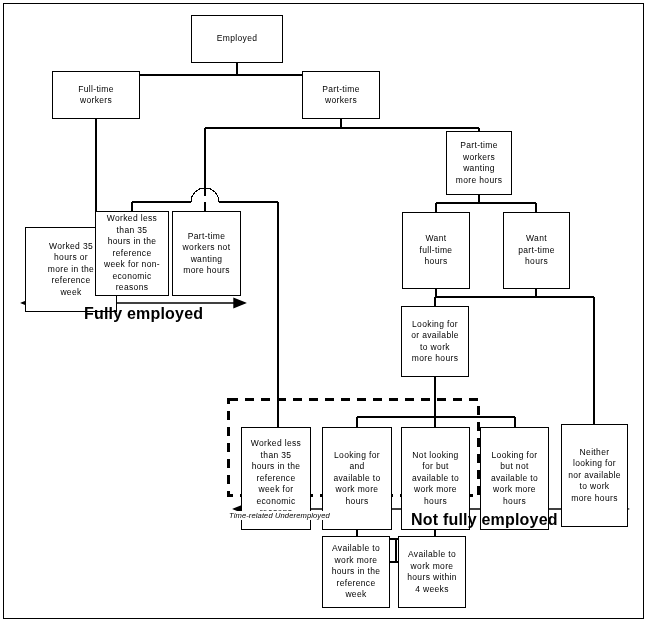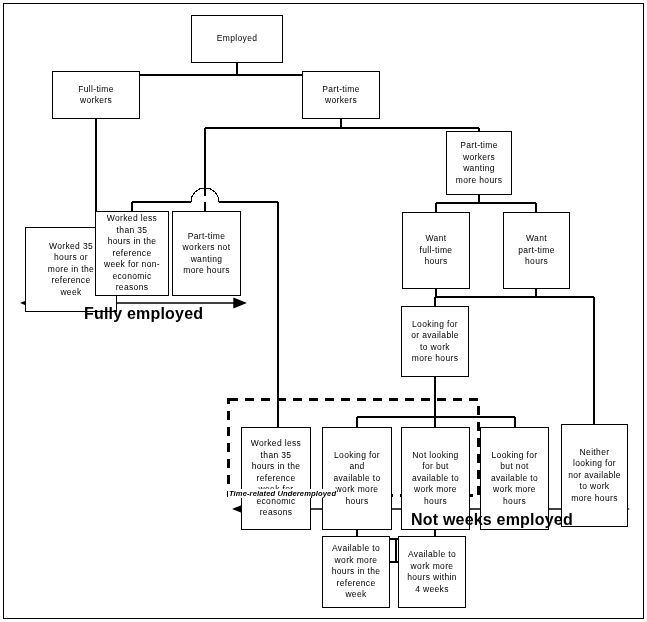--- a/index.html
+++ b/index.html
@@ -187,17 +187,17 @@
       <span>Neither<br>looking for<br>nor available<br>to work<br>more hours</span>
     </div>
   <div class="node" style="left: 322px; top: 536px; width: 68px; height: 72px;">
       <span>Available to<br>work more<br>hours in the<br>reference<br>week</span>
     </div>
   <div class="node" style="left: 398px; top: 536px; width: 68px; height: 72px;">
       <span>Available to<br>work more<br>hours within<br>4 weeks</span>
     </div>
 
   <div class="band-label" style="left: 84px; top: 305px;">Fully employed</div>
-  <div class="band-label" style="left: 411px; top: 511px;">Not weeks employed</div>
-
-  <div class="dash-label" style="left: 228px; top: 489px; font-weight: bold;">Time-related Underemployed</div>
+  <div class="band-label" style="left: 411px; top: 511px;">Not fully employed</div>
+
+  <div class="dash-label" style="left: 228px; top: 511px;">Time-related Underemployed</div>
 
 </div>
 
 </body></html>

